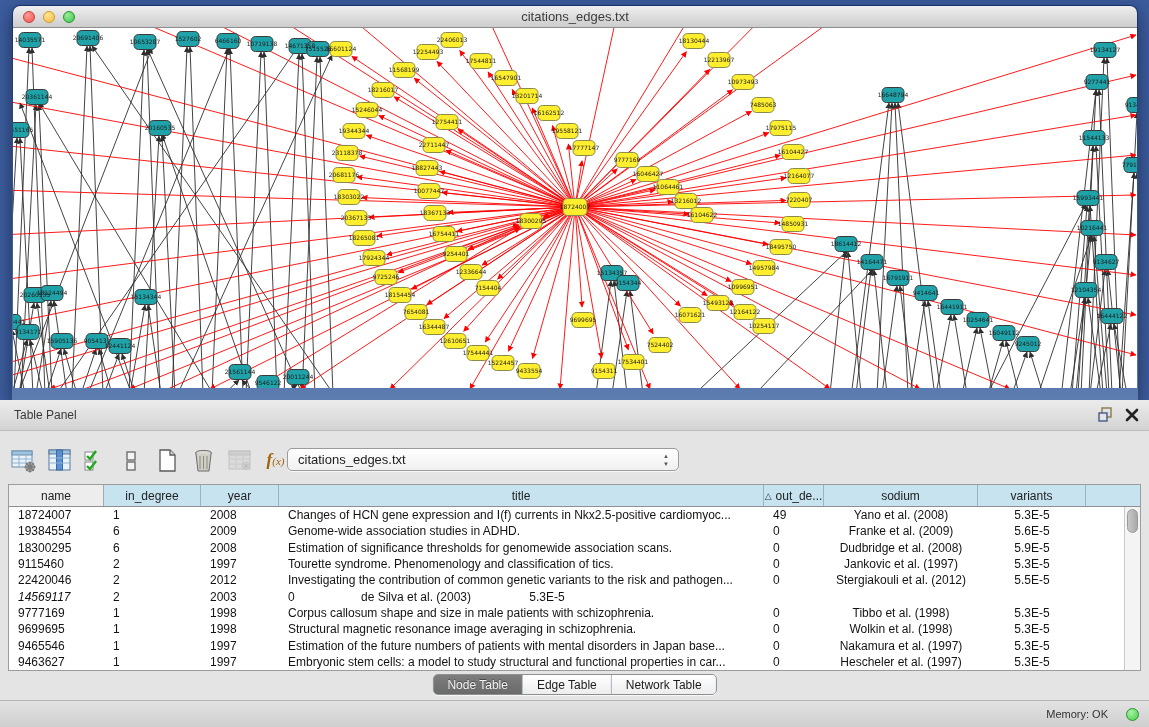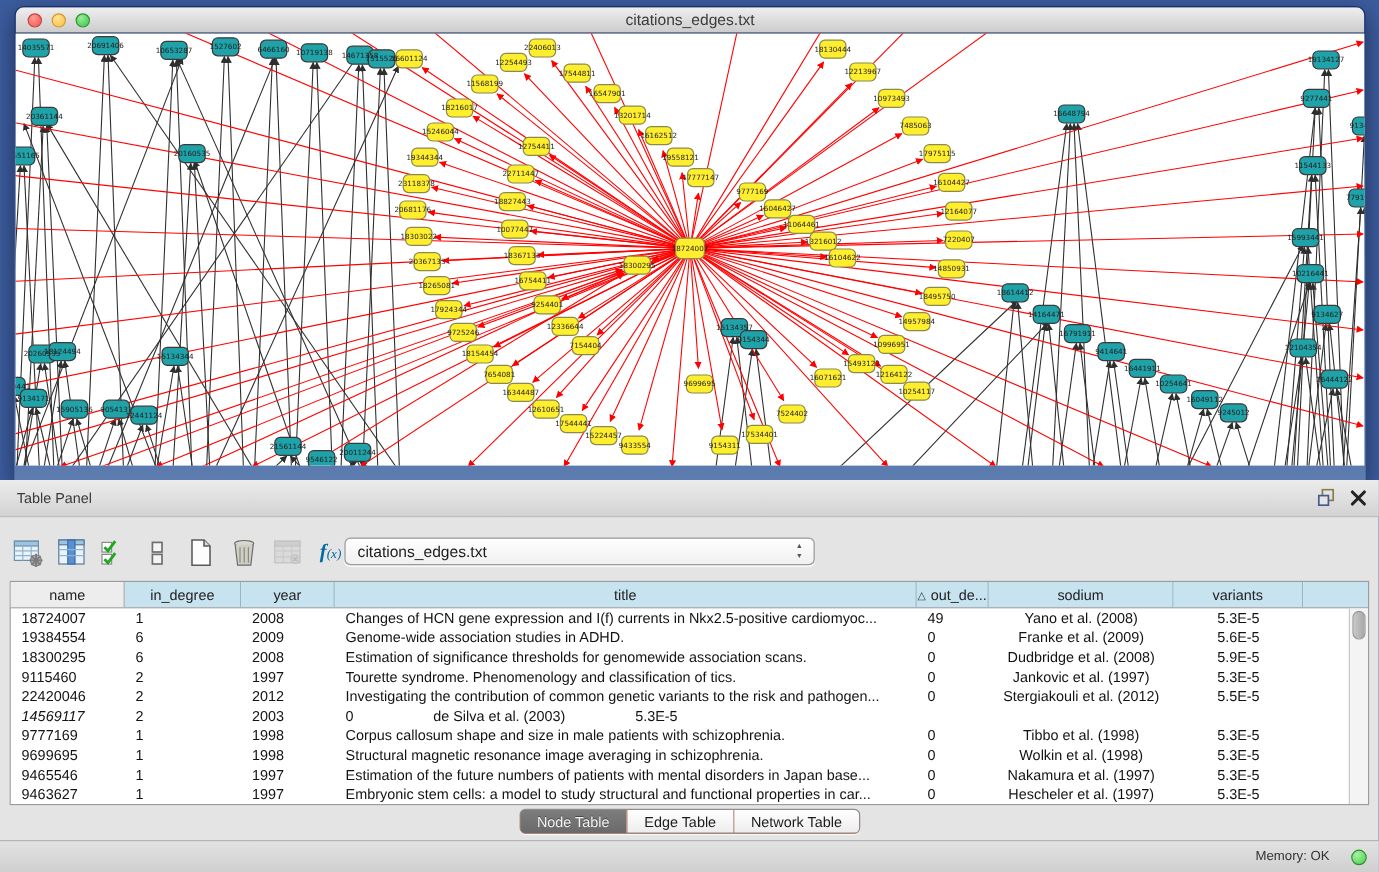--- a/index.html
+++ b/index.html
@@ -25,21 +25,21 @@
   
   .table-panel { position:absolute; left:0; top:400px; width:1149px; height:327px; background:#e4e4e4;padding-left:48px; }
   .panel-header { position:absolute; left:0; top:0; width:100%; height:31px;
     background:linear-gradient(#ececec,#d3d3d3); border-bottom:1px solid #bdbdbd;
     display:flex; align-items:center; }
   .panel-title { margin-left:14px; font-size:12px; color:#3a3a3a; }
   .panel-header-btns { position:absolute; right:10px; top:7px; display:flex; gap:12px; align-items:center; }
 
   .toolbar { position:absolute; left:10px; top:40px; height:40px; display:flex; align-items:center; gap:9px; }
   .tb-icon { width:27px; height:27px; display:flex; align-items:center; justify-content:center; cursor:default; }
-  .fx { font-size:15px; color:#0369a1; }
+  .fx { font-size:15px; color:#a16207; }
   .fx i { font-family:"Liberation Serif", serif; font-weight:bold; font-style:italic; font-size:17px; }
   .fx .fxx { font-size:11px; font-style:italic; font-family:"Liberation Serif", serif; }
 
   .combo { position:absolute; left:287px; top:48px; width:392px; height:23px;
     background:linear-gradient(#ffffff,#f0f0f0); border:1px solid #9b9b9b; border-radius:5px;
     font-size:13px; color:#1d1d1d; display:flex; align-items:center; padding-left:10px;
     box-shadow:0 1px 1px rgba(255,255,255,.8); }
   .combo-arrows { position:absolute; right:9px; top:3px; font-size:6px; color:#555; line-height:8px; text-align:center; }
 
   .dtable { position:absolute; left:8px; top:84px; width:1133px; height:187px;
@@ -56,21 +56,21 @@
     display:flex; align-items:center; }
   .td.al { padding-left:9px; }
   .td.ac { justify-content:center; }
   .vscroll { position:absolute; right:0; top:22px; bottom:0; width:16px;
     background:#f4f4f4; border-left:1px solid #c9c9c9; }
   .vthumb { position:absolute; left:2px; top:2px; width:11px; height:24px; border-radius:6px;
     background:linear-gradient(90deg,#c9c9c9,#a8a8a8); border:1px solid #9a9a9a; }
 
   .tabs { position:absolute; left:50%; top:274px; transform:translateX(-50%);
     display:flex; height:21px; border:1px solid #8f8f8f; border-radius:5px; overflow:hidden;
-    background:#c2410c; box-shadow:0 1px 0 rgba(255,255,255,.7); }
+    background:#7dd3fc; box-shadow:0 1px 0 rgba(255,255,255,.7); }
   .tab { padding:0 14px; font-size:12px; color:#1c1c1c; display:flex; align-items:center;
     background:linear-gradient(#ffffff,#ededed); border-right:1px solid #b5b5b5; }
   .tab:last-child { border-right:none; }
   .tab.sel { background:linear-gradient(#7d7d7d,#6a6a6a); color:#f2f2f2;
     text-shadow:0 -1px 0 rgba(0,0,0,.4); }
 
   .statusbar { position:absolute; left:0; top:300px; width:100%; height:27px;
     background:linear-gradient(#e2e2e2,#cfcfcf); border-top:1px solid #b4b4b4;
     display:flex; align-items:center; justify-content:flex-end; }
   .mem-label { font-size:11px; color:#333; margin-right:18px; }

